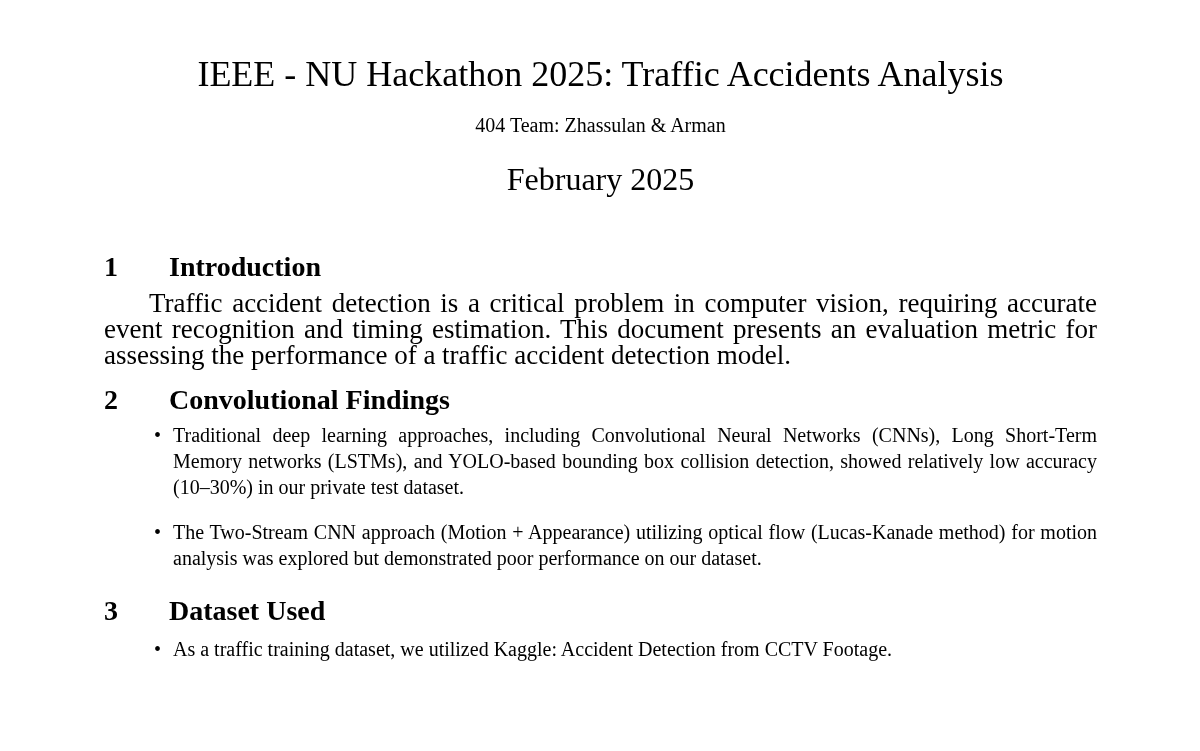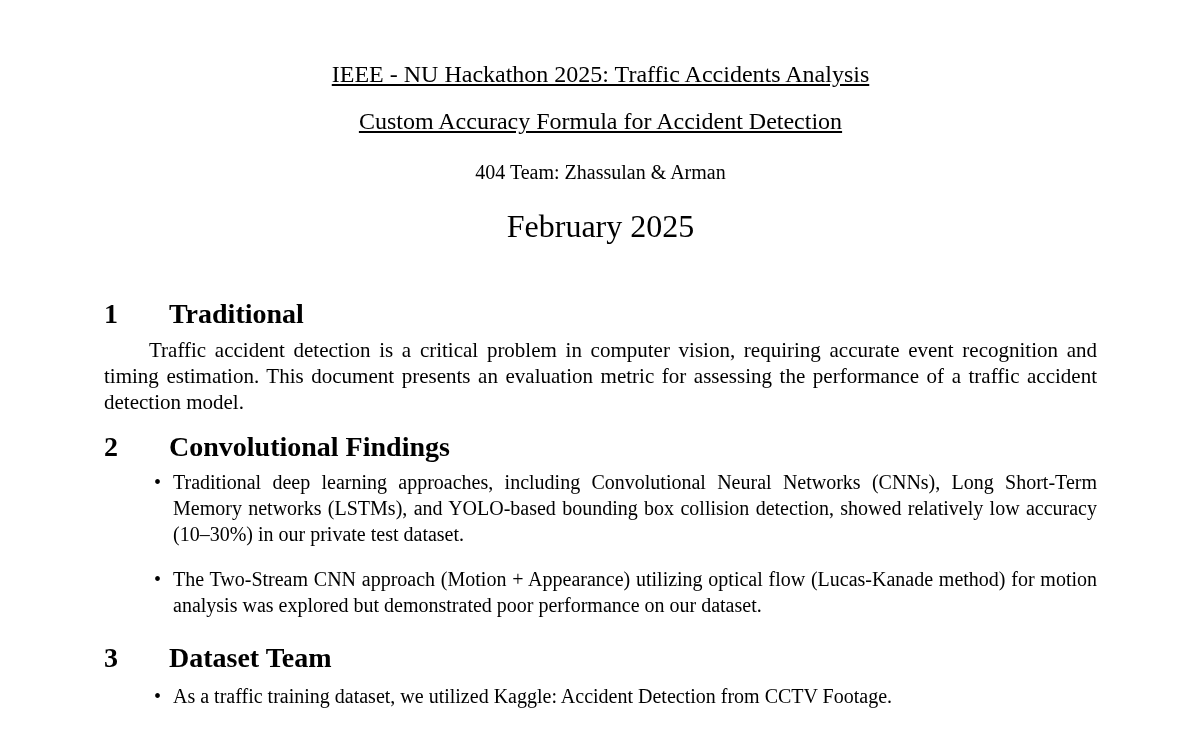--- a/index.html
+++ b/index.html
@@ -23,23 +23,22 @@
     background: #ffffff;
   }
   
   .titleblock {
     margin-top: 51px;
     text-align: center;
   }
   .title {
     margin: 11px;
     font-weight: normal;
-    font-size: 24px;
+    font-size: 36px;
     line-height: 47px;
-    text-decoration: underline;
   }
   .title .tline { display: block; }
   .author {
     margin-top: 13px;
     font-size: 20px;
     line-height: 28px;
   }
   .date {
     margin-top: 26px;
     font-size: 32px;
@@ -55,21 +54,21 @@
   }
   .secnum {
     flex: 0 0 65px;
   }
   .sec-1 { margin-top: 57px; }
   .sec-2 { margin-top: 15px; }
   .sec-3 { margin-top: 23px; }
   
   .para {
     margin: 6px 0 0 0;
-    font-size: 21px;
+    font-size: 27px;
     line-height: 26px;
     text-align: justify;
     text-indent: 45px;
   }
   .blist {
     list-style: none;
     margin: 5px 0 0 0;
     padding: 0 0 0 69px;
   }
   .blist-last { margin-top: 8px; }
@@ -87,30 +86,29 @@
   }
 </style>
 </head>
 <body>
 
 <main class="page">
 
   <header class="titleblock">
     <h1 class="title">
       <span class="tline">IEEE - NU Hackathon 2025: Traffic Accidents Analysis</span>
-      <span class="tline">Custom Accuracy Formula for Accident Detection</span>
     </h1>
     <div class="author">404 Team: Zhassulan &amp; Arman</div>
     <div class="date">February 2025</div>
   </header>
 
   <section>
     <h2 class="sec sec-1">
       <span class="secnum">1</span>
-      <span class="sectitle">Traditional</span>
+      <span class="sectitle">Introduction</span>
     </h2>
     <p class="para">Traffic accident detection is a critical problem in computer vision, requiring accurate event recognition and timing estimation. This document presents an evaluation metric for assessing the performance of a traffic accident detection model.</p>
   </section>
 
   <section>
     <h2 class="sec sec-2">
       <span class="secnum">2</span>
       <span class="sectitle">Convolutional Findings</span>
     </h2>
     <ul class="blist">
@@ -121,21 +119,21 @@
       <li class="bullet">
         <span class="marker">•</span>
         <span class="btext">The Two-Stream CNN approach (Motion + Appearance) utilizing optical flow (Lucas-Kanade method) for motion analysis was explored but demonstrated poor performance on our dataset.</span>
       </li>
     </ul>
   </section>
 
   <section>
     <h2 class="sec sec-3">
       <span class="secnum">3</span>
-      <span class="sectitle">Dataset Team</span>
+      <span class="sectitle">Dataset Used</span>
     </h2>
     <ul class="blist blist-last">
       <li class="bullet">
         <span class="marker">•</span>
         <span class="btext">As a traffic training dataset, we utilized Kaggle: Accident Detection from CCTV Footage.</span>
       </li>
     </ul>
   </section>
 
 </main>

